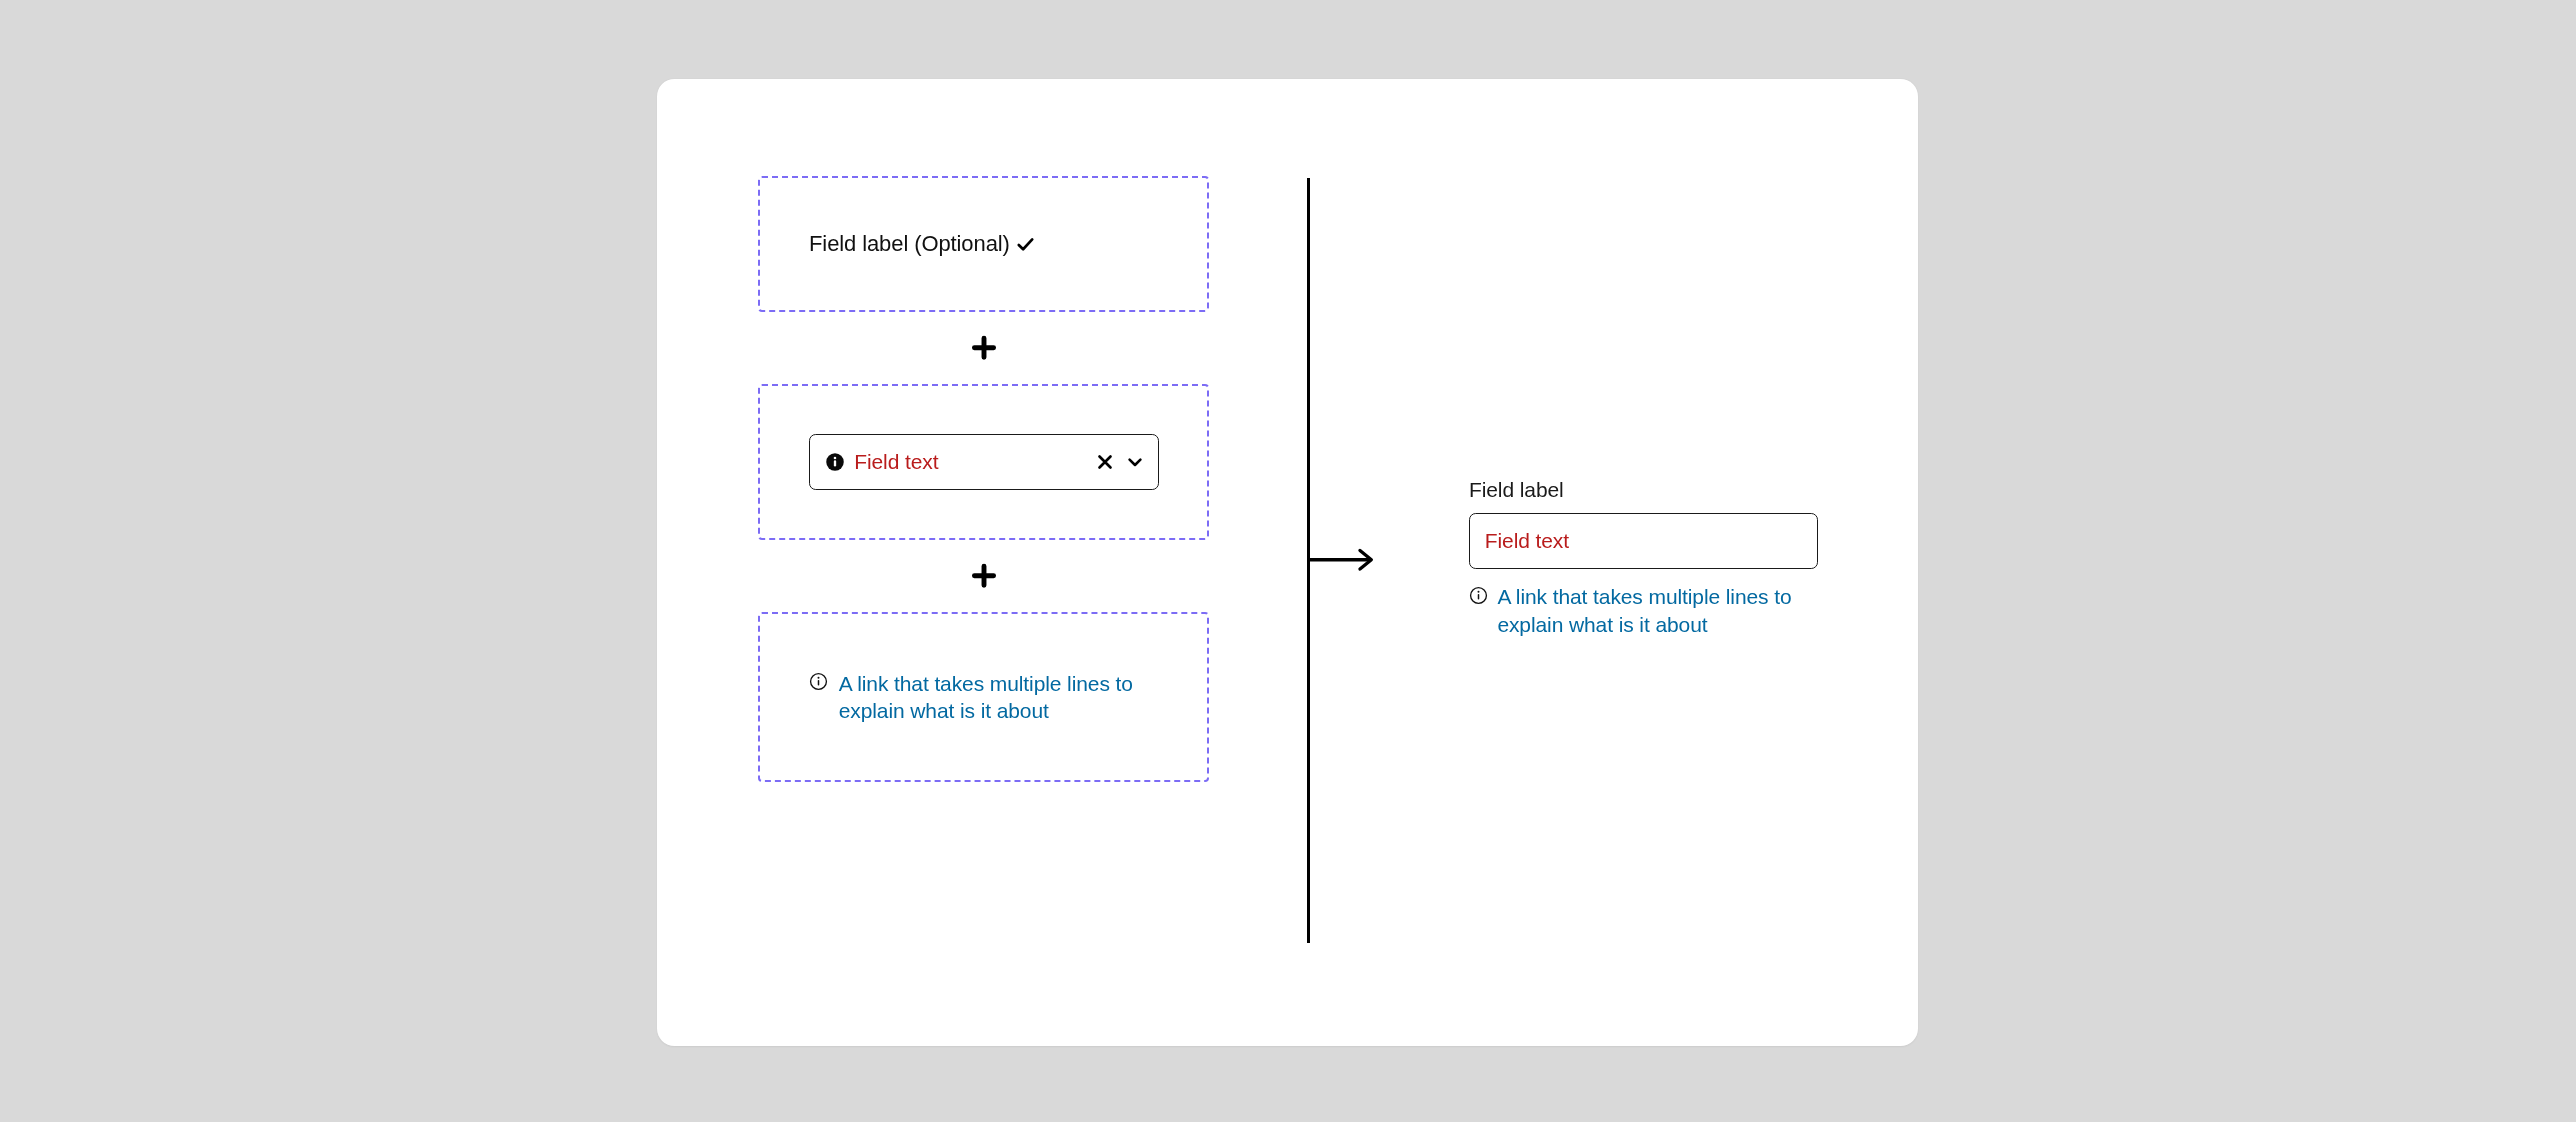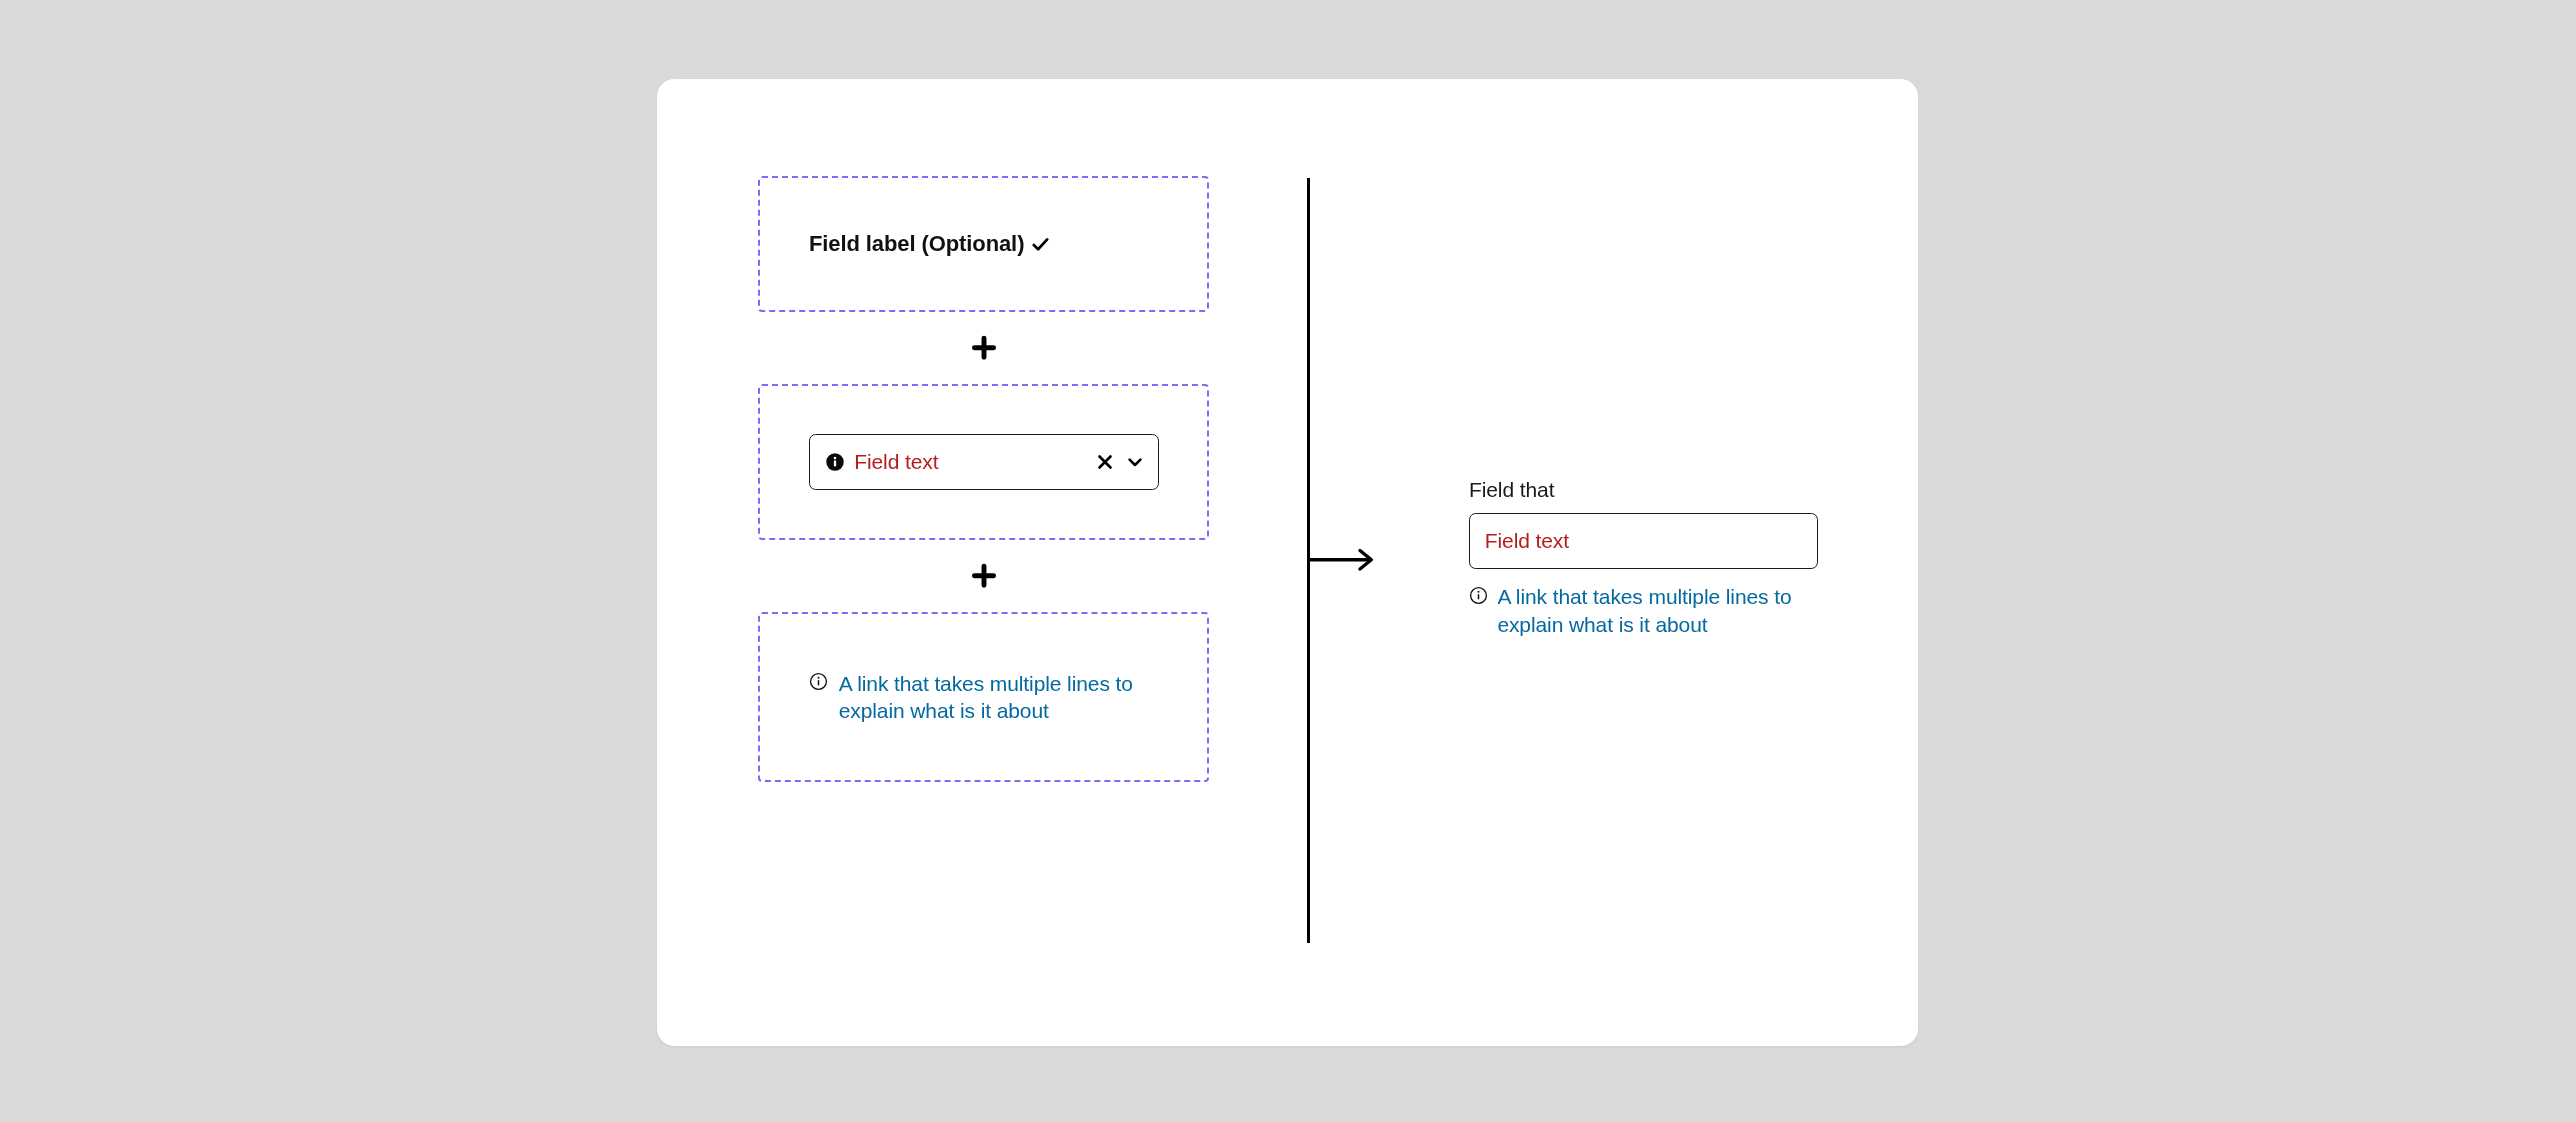--- a/index.html
+++ b/index.html
@@ -50,21 +50,21 @@
     align-items: center;
   }
 
   .box-label {
     display: flex;
     align-items: center;
     gap: 6.7px;
     padding-left: 49px;
     font-size: 22px;
     color: #111111;
-    font-weight: 700;
+    font-weight: 400;
     letter-spacing: -0.1px;
   }
 
   #block-label.dashed-box   { height: 136px; }
   #block-input.dashed-box   { height: 156px; }
   #block-helper.dashed-box  { height: 170px; }
 
   .plus-row {
     width: 451px;
     height: 0;
@@ -260,21 +260,21 @@
 
   <div class="arrow">
     <svg class="icon" width="72" height="29.5" viewBox="0 0 108 44" fill="none">
       <path d="M0 22 H92" stroke="#000000" stroke-width="5"></path>
       <path d="M78 8 L95 22 L78 36" stroke="#000000" stroke-width="5" stroke-linecap="round" stroke-linejoin="round" fill="none"></path>
     </svg>
   </div>
 
   <div class="final">
 
-    <div class="final-label">Field that</div>
+    <div class="final-label">Field label</div>
 
     <div class="final-input">
       <span class="input-placeholder">Field text</span>
     </div>
 
     <div class="final-helper">
       <span class="helper-icon-wrap">
         <svg class="icon" width="19" height="19" viewBox="0 0 24 24" fill="none">
           <circle cx="12" cy="12" r="10" stroke="#111111" stroke-width="1.7"></circle>
           <circle cx="12" cy="7.4" r="1.25" fill="#111111"></circle>

